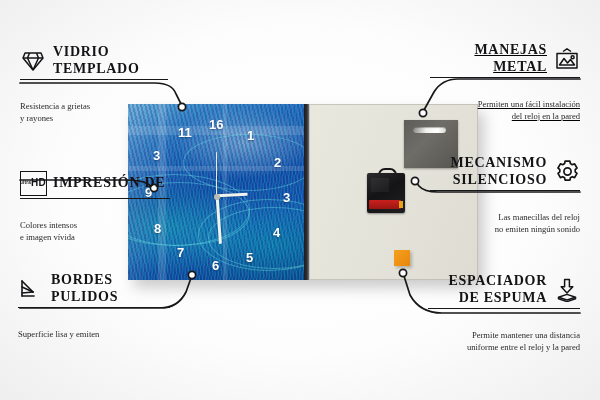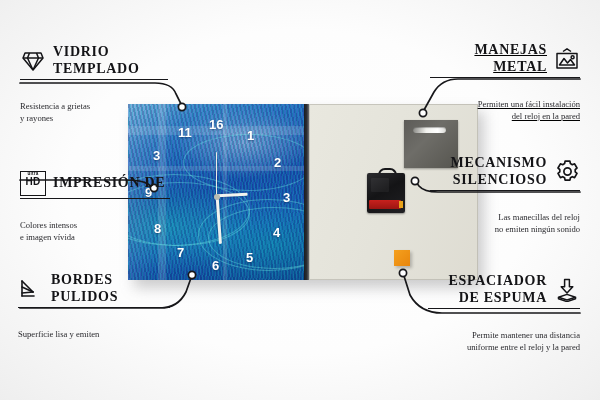--- a/index.html
+++ b/index.html
@@ -265,22 +265,23 @@
   }
   .feature.left .fdesc { text-align: left; }
   .feature.right .fdesc { text-align: right; }
 
   
   .hd-badge {
     width: 25px;
     height: 23px;
     border: 1.6px solid #141417;
     display: flex;
-    flex-direction: column;
+    flex-direction: row;
     align-items: center;
+    justify-content: center;
     line-height: 1;
   }
   .hd-badge .u { font-size: 4.6px; font-weight: bold; font-family: "Liberation Sans", sans-serif; letter-spacing: 0.2px;}
   .hd-badge .h { font-size: 10px; font-weight: bold; font-family: "Liberation Sans", sans-serif; letter-spacing: 0.2px; margin-top: 0.5px;}
 
   #connectors {
     position: absolute;
     left: 0; top: 0;
     width: 600px; height: 400px;
     pointer-events: none;

